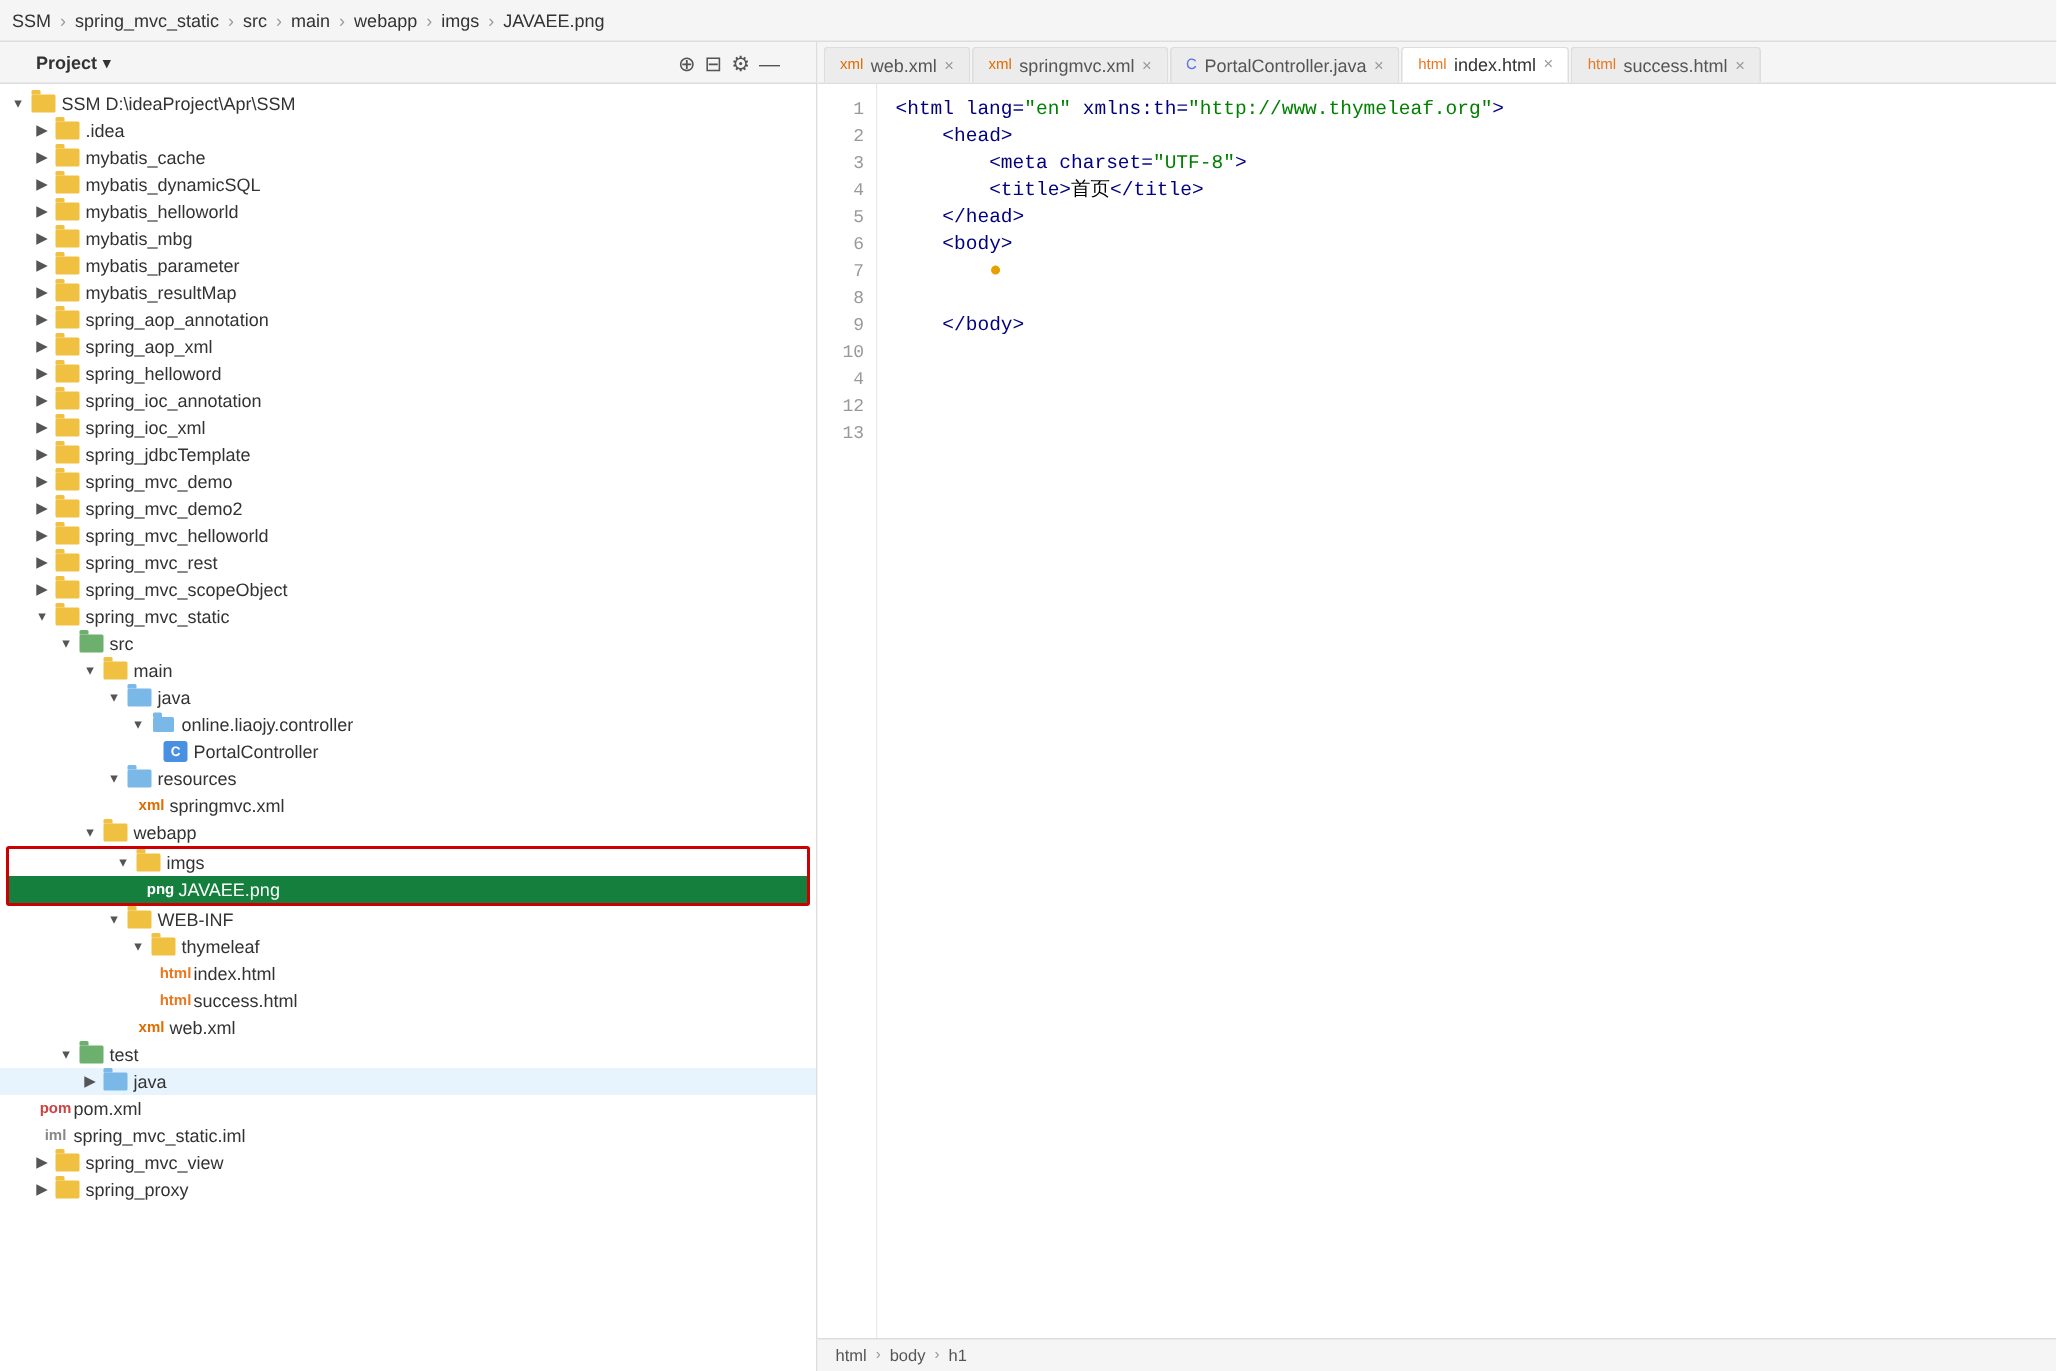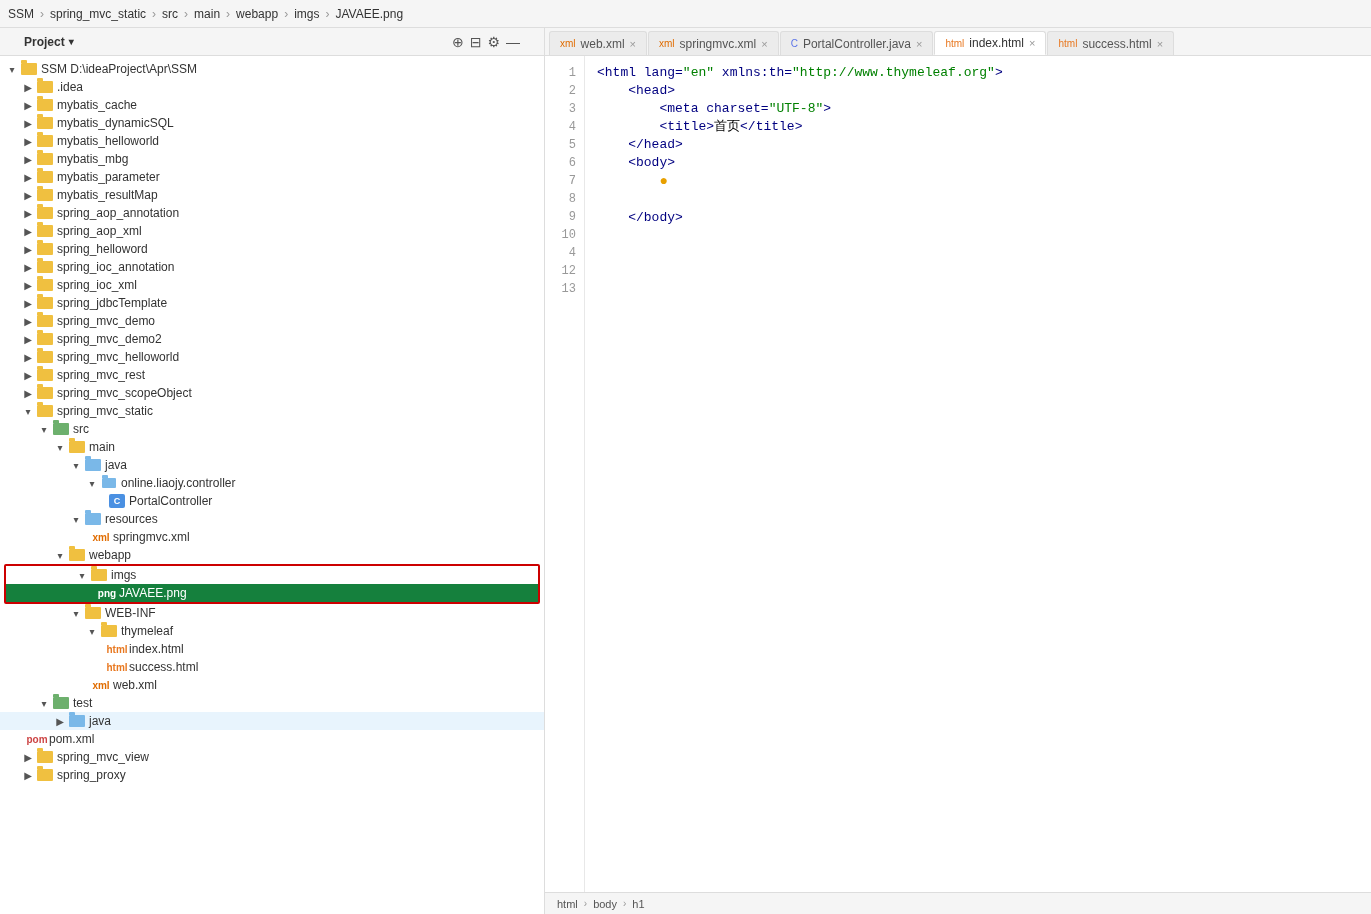--- a/index.html
+++ b/index.html
@@ -555,20 +555,28 @@
 
       <div class="tree-item">
         <span class="indent" style="width:20px;"></span>
         <span class="arrow" style="width:8px;"></span>
         <span class="item-icon">
             <span class="icon-pom">pom</span>
           </span>
         <span class="item-label">pom.xml</span>
       </div>
 
+      <div class="tree-item">
+        <span class="indent" style="width:20px;"></span>
+        <span class="arrow" style="width:8px;"></span>
+        <span class="item-icon">
+            <span class="icon-iml">iml</span>
+          </span>
+        <span class="item-label">spring_mvc_static.iml</span>
+      </div>
 
       <div class="tree-item">
         <span class="indent" style="width:20px;"></span>
         <span class="arrow">▶</span>
         <span class="item-icon">
             <div class="icon-folder"></div>
           </span>
         <span class="item-label">spring_mvc_view</span>
       </div>
 

